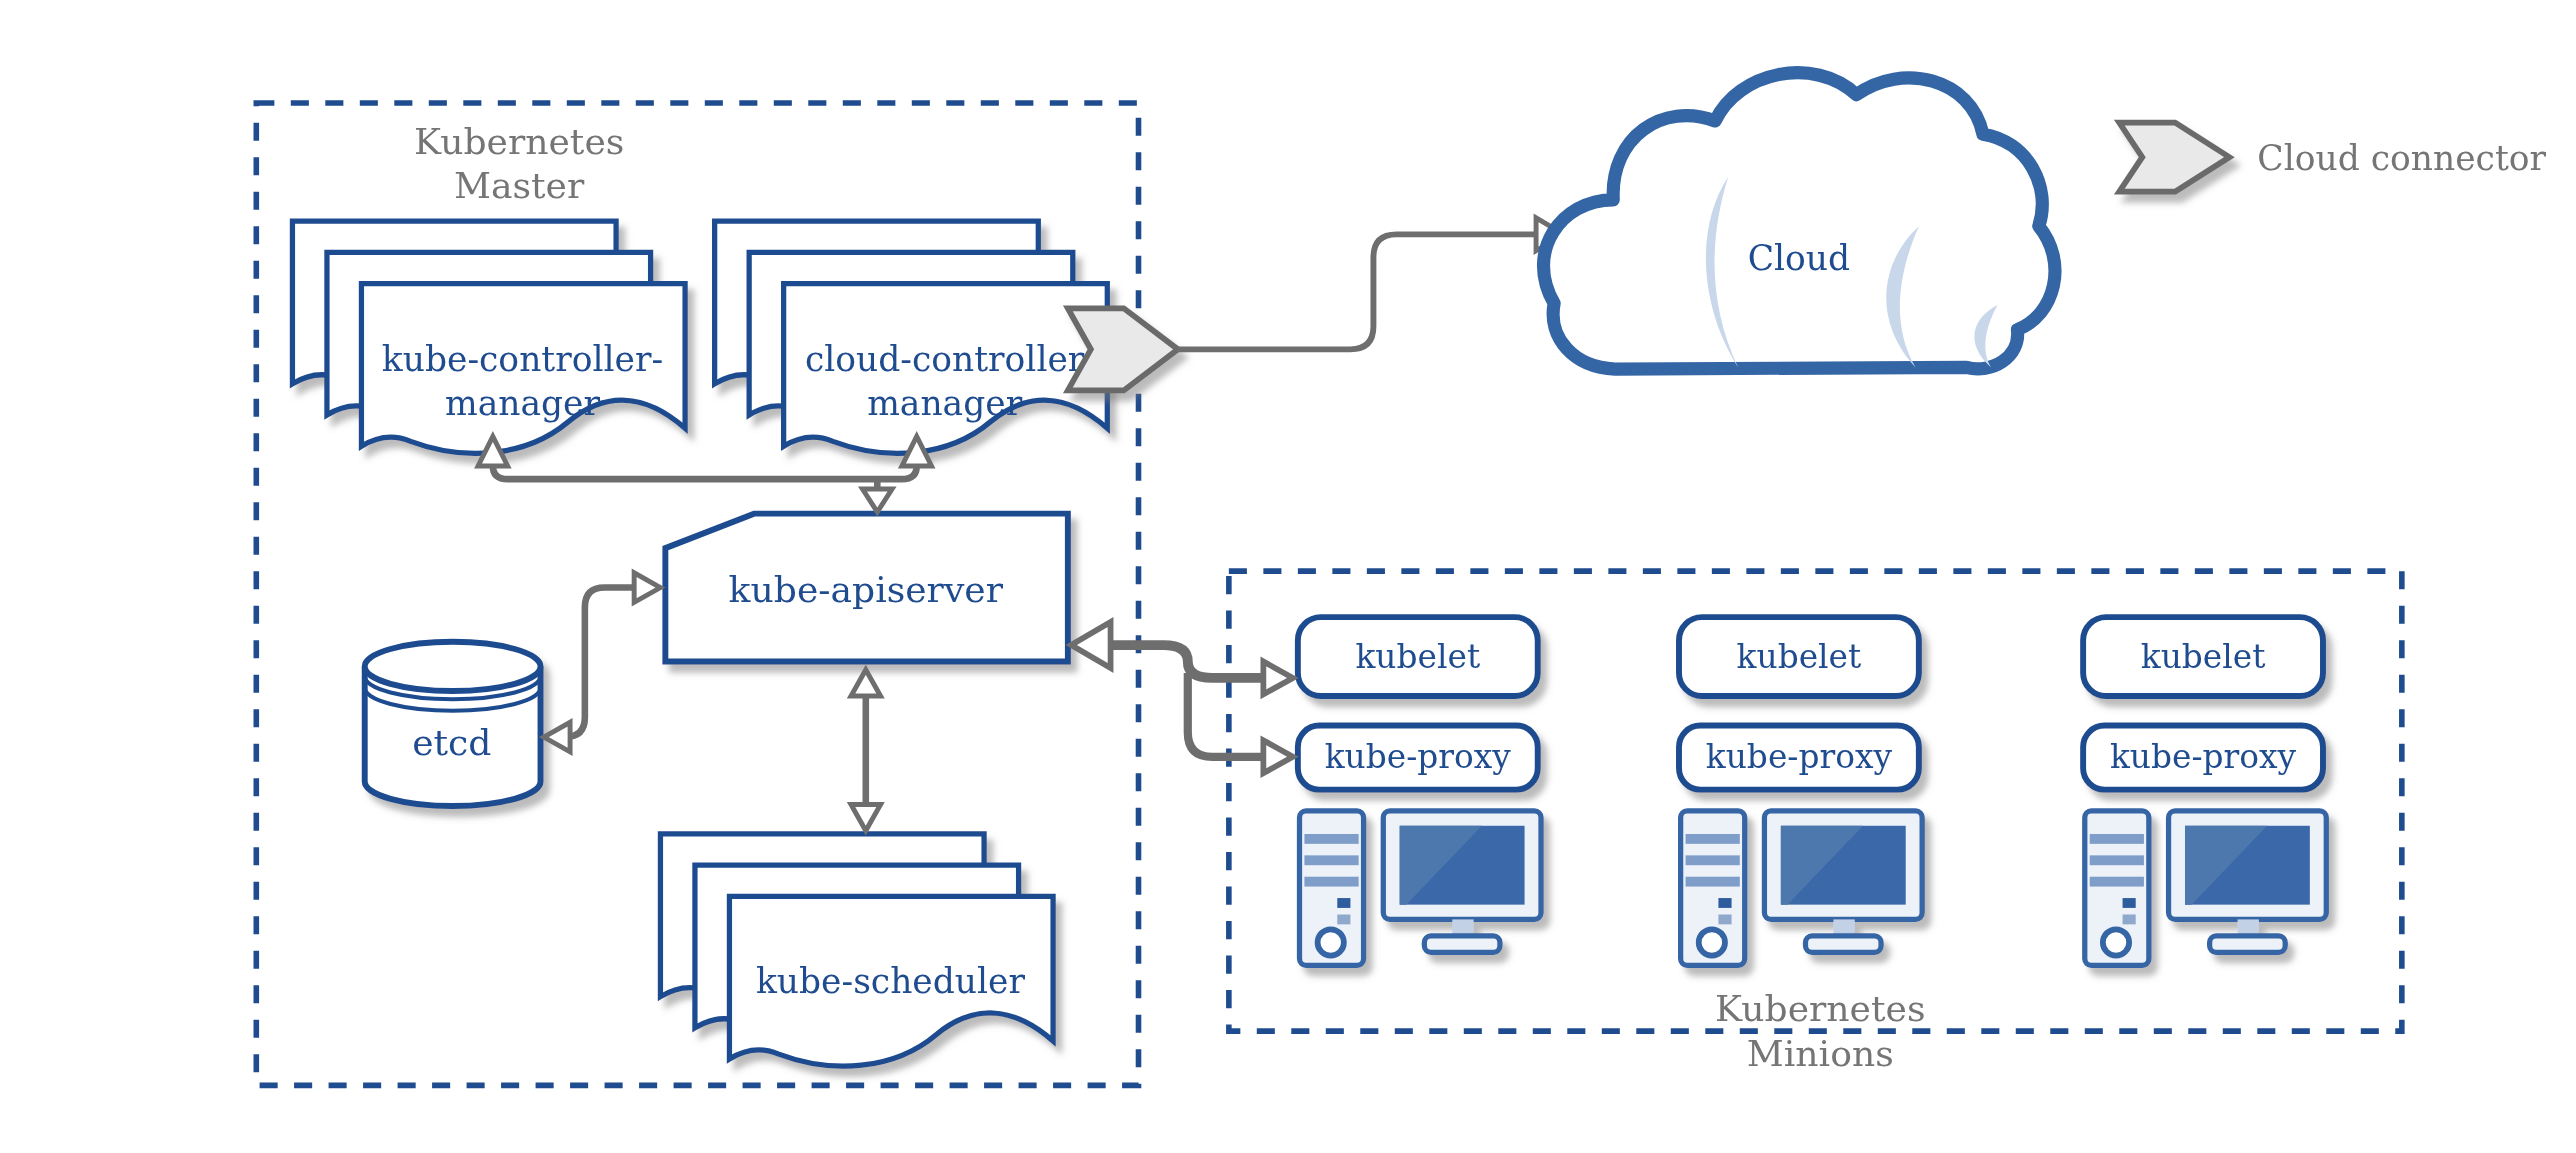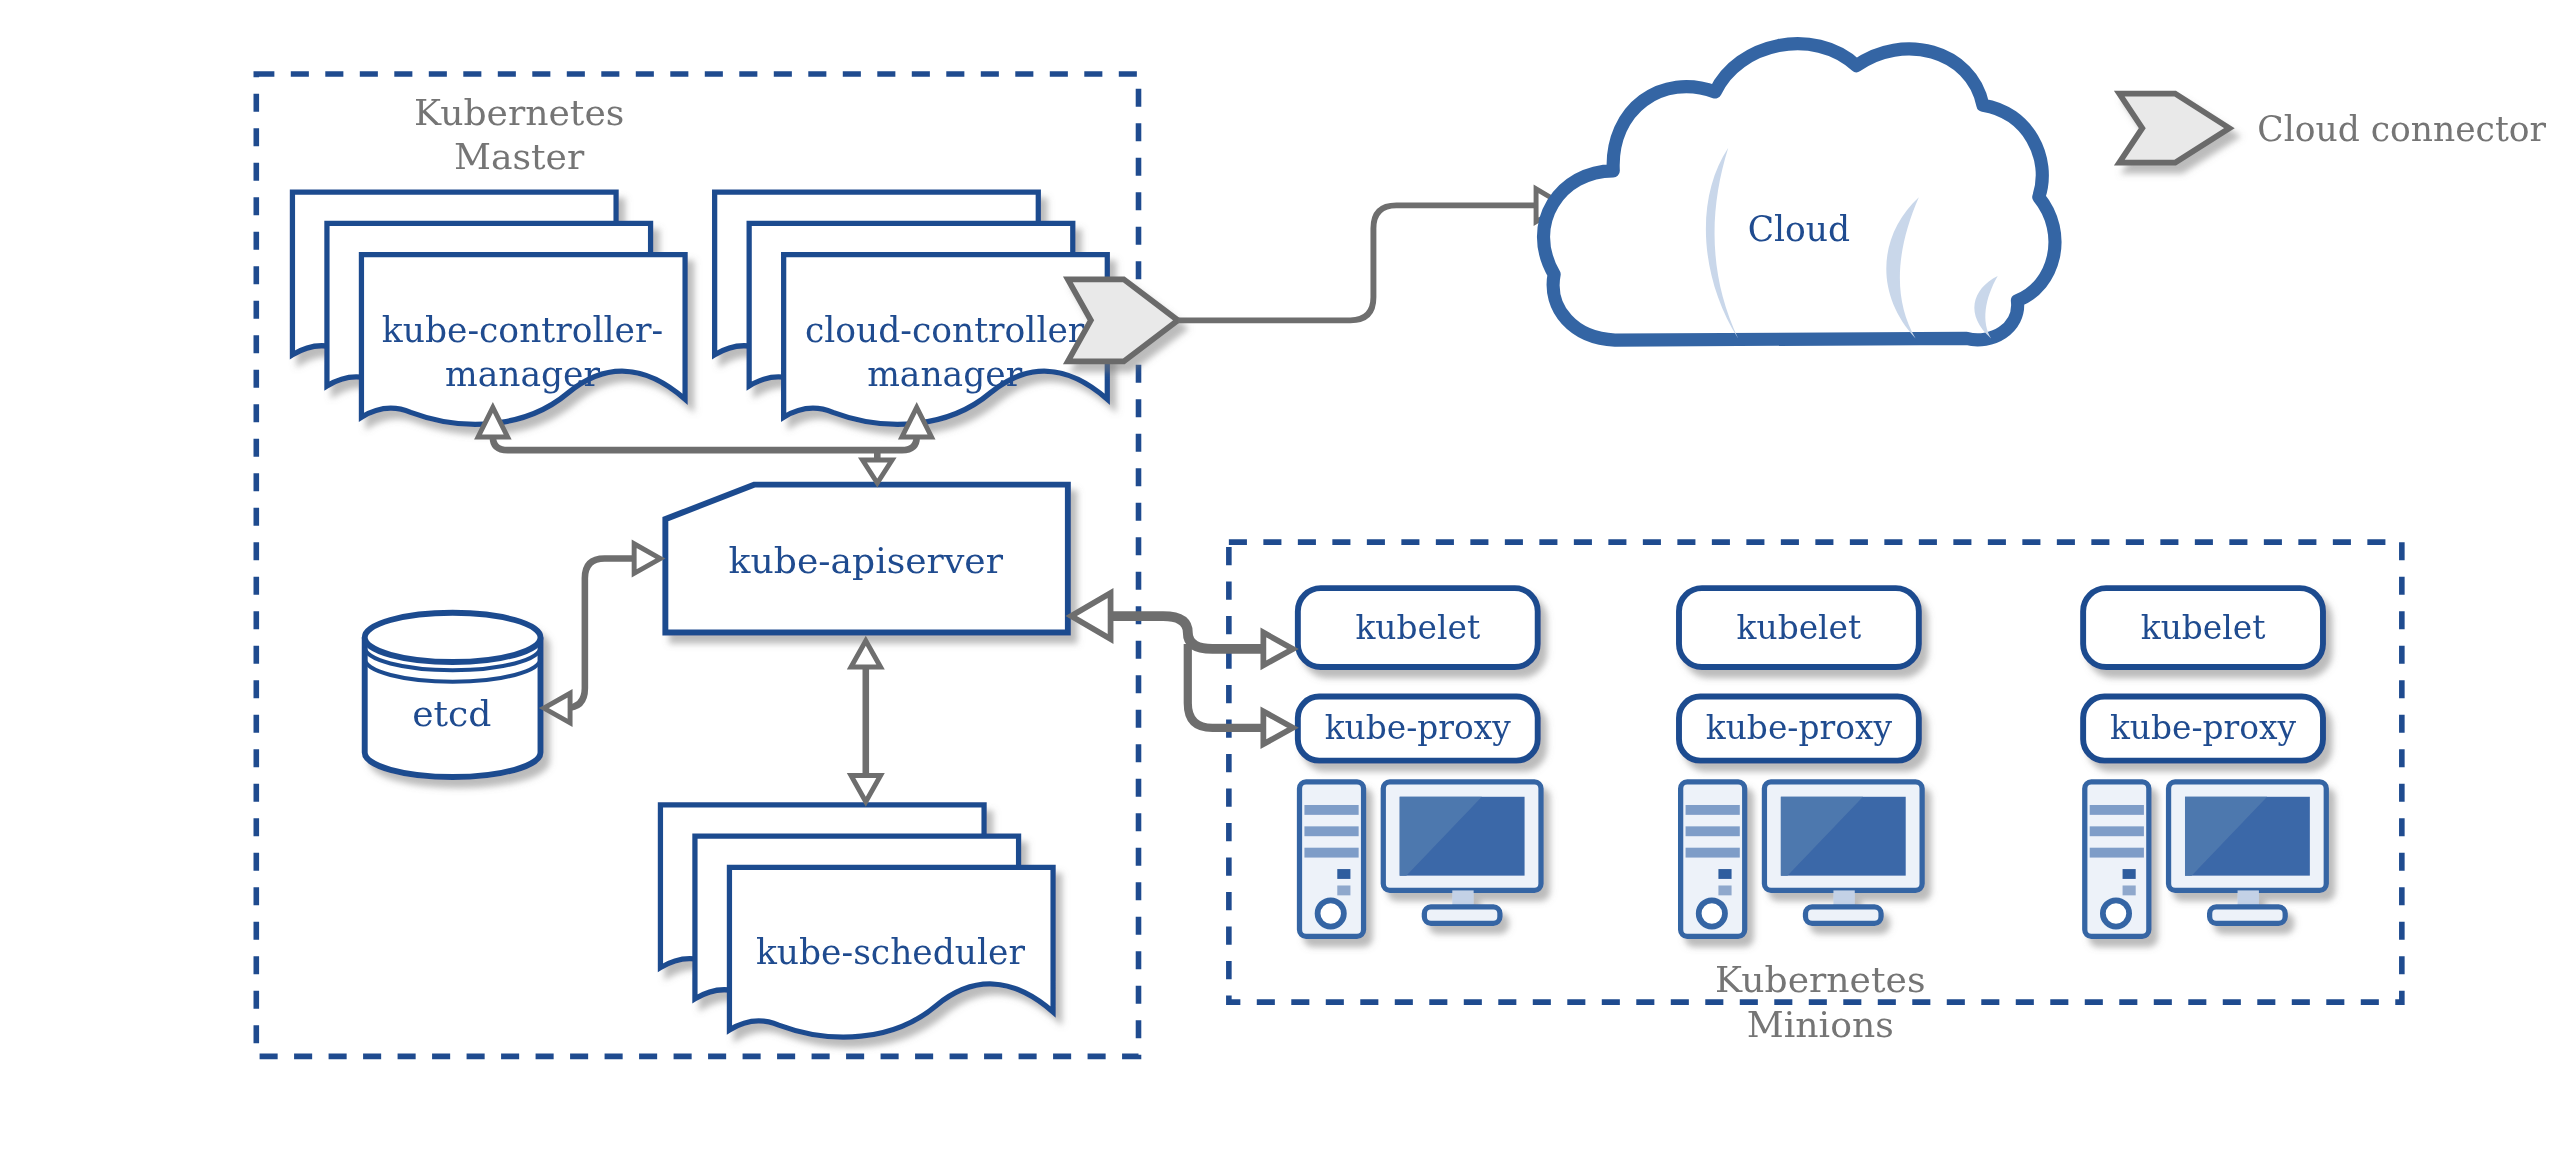--- a/index.html
+++ b/index.html
@@ -1,16 +1,16 @@
 <!DOCTYPE html>
 <html style="font-size:8.2px"><head>
 <meta charset="utf-8">
 <style>
   html,body{margin:0;padding:0;background:#ffffff;}
-  .stage{width:100%;}
+  .stage{width:100%;margin-top:29px;}
   svg{display:block;width:100%;height:auto;background:#ffffff;
       font-family:"DejaVu Serif","Liberation Serif",serif;}
   text{font-family:"DejaVu Serif","Liberation Serif",serif;}
   .t-navy{fill:#1f4b8f;}
   .t-gray{fill:#757575;}
   .fs22{font-size:22px;}
   .fs21{font-size:21px;}
   .fs20{font-size:20px;}
   .mid{text-anchor:middle;}
   .shape-navy{fill:#ffffff;stroke:#1f4b8f;stroke-width:3.2;}

